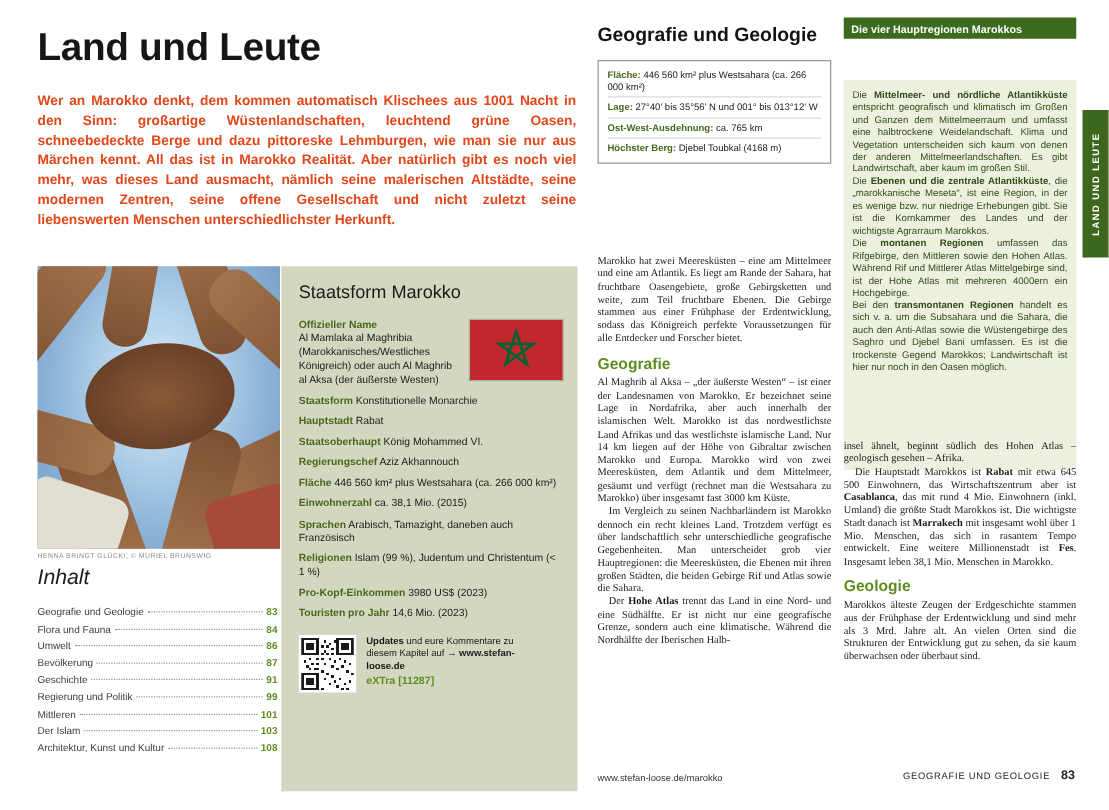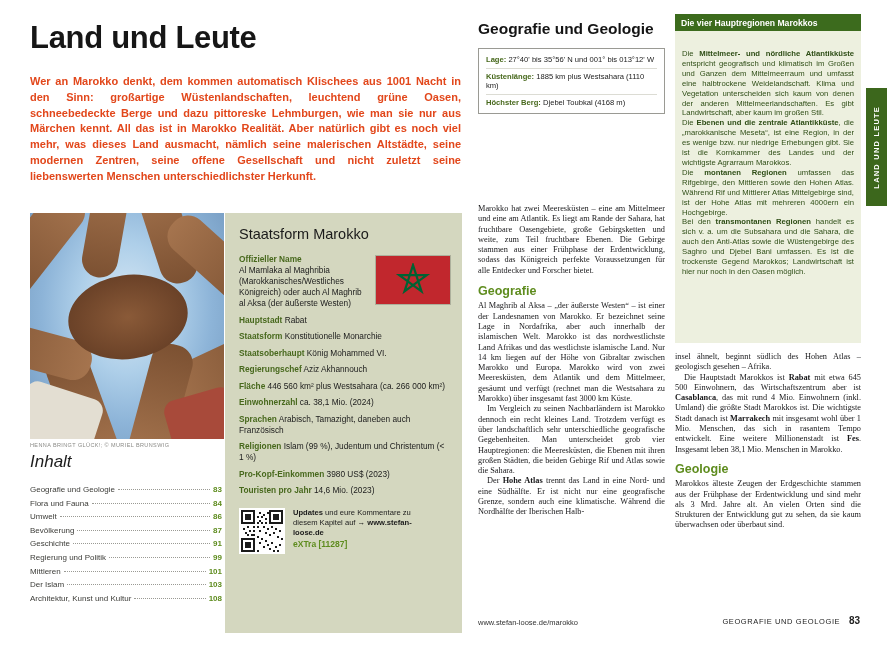--- a/index.html
+++ b/index.html
@@ -61,21 +61,21 @@
   .col p{margin:0;}
   .col p.ind{text-indent:9px;}
   .col-main{position:absolute;left:478px;top:204px;width:187px;height:406px;}
   .col-side{position:absolute;left:675px;top:352px;width:186px;height:258px;}
   .green-heading{font-family:"Liberation Sans",sans-serif;font-size:12.5px;font-weight:bold;color:#5e8c1e;margin:9px 0 5px 0;}
   .col-main .green-heading{margin-top:10px;}
   .col b{font-weight:bold;}
 
   .regions-box{position:absolute;left:675px;top:14px;width:186px;}
   .regions-header{background:#3c6b1d;color:#fff;font-weight:bold;font-size:8.6px;padding:4px 6px 3px;}
-  .regions-body{background:#edf0df;padding:18px 7px;font-size:7.7px;line-height:9.9px;color:#2e4d16;text-align:justify;min-height:312px;box-sizing:border-box;}
+  .regions-body{background:#edf0df;padding:7px 7px;font-size:7.7px;line-height:9.9px;color:#2e4d16;text-align:justify;min-height:312px;box-sizing:border-box;margin-top:33px;}
   .regions-body p{margin:0;}
 
   .footer-url{position:absolute;left:478px;top:618px;font-size:7.5px;color:#333;}
   .footer-right{position:absolute;right:27px;top:615px;font-size:7.5px;letter-spacing:0.6px;color:#222;}
   .footer-right b{font-size:10px;margin-left:6px;letter-spacing:0;}
 </style>
 </head>
 <body>
 
 <div class="spread">
@@ -156,42 +156,42 @@
     <div class="flag">
       <svg width="36" height="34" viewBox="0 0 40 40">
         <path d="M20 2.5 L30 33.3 L3.8 14.2 L36.2 14.2 L10 33.3 Z" fill="none" stroke="#006233" stroke-width="2.6"></path>
       </svg>
     </div>
     <div class="field block">
       <span class="lbl">Offizieller Name</span>
       <span>Al Mamlaka al Maghribia (Marokkanisches/Westliches Königreich) oder auch Al Maghrib al Aksa (der äußerste Westen)</span>
     </div>
     <div class="field">
+      <span class="lbl">Staatsform</span>
+      <span>Konstitutionelle Monarchie</span>
+    </div>
+    <div class="field">
       <span class="lbl">Hauptstadt</span>
       <span>Rabat</span>
     </div>
     <div class="field">
-      <span class="lbl">Staatsform</span>
-      <span>Konstitutionelle Monarchie</span>
-    </div>
-    <div class="field">
       <span class="lbl">Staatsoberhaupt</span>
       <span>König Mohammed VI.</span>
     </div>
     <div class="field">
       <span class="lbl">Regierungschef</span>
       <span>Aziz Akhannouch</span>
     </div>
     <div class="field">
       <span class="lbl">Fläche</span>
       <span>446 560 km² plus Westsahara (ca. 266 000 km²)</span>
     </div>
     <div class="field">
       <span class="lbl">Einwohnerzahl</span>
-      <span>ca. 38,1 Mio. (2024)</span>
+      <span>ca. 38,1 Mio. (2015)</span>
     </div>
     <div class="field">
       <span class="lbl">Sprachen</span>
       <span>Arabisch, Tamazight, daneben auch Französisch</span>
     </div>
     <div class="field">
       <span class="lbl">Religionen</span>
       <span>Islam (99 %), Judentum und Christentum (&lt; 1 %)</span>
     </div>
     <div class="field">
@@ -267,26 +267,30 @@
         <p style="margin:0"><b>Updates</b><span> und eure Kommentare zu diesem Kapitel auf </span><b>→ www.stefan-loose.de</b></p>
         <div class="extra">eXTra [11287]</div>
       </div>
     </div>
   </aside>
 
   <h1 class="section-title">Geografie und Geologie</h1>
 
   <div class="infobox">
     <div class="info-row">
+      <span class="lbl">Fläche:</span>
+      <span>446 560 km² plus Westsahara (ca. 266 000 km²)</span>
+    </div>
+    <div class="info-row">
       <span class="lbl">Lage:</span>
       <span>27°40' bis 35°56' N und 001° bis 013°12' W</span>
     </div>
     <div class="info-row">
-      <span class="lbl">Küstenlänge:</span>
-      <span>1885 km plus Westsahara (1110 km)</span>
+      <span class="lbl">Ost-West-Ausdehnung:</span>
+      <span>ca. 765 km</span>
     </div>
     <div class="info-row">
       <span class="lbl">Höchster Berg:</span>
       <span>Djebel Toubkal (4168 m)</span>
     </div>
   </div>
 
   <div class="col col-main">
     <p>Marokko hat zwei Meeresküsten – eine am Mittelmeer und eine am Atlantik. Es liegt am Rande der Sahara, hat fruchtbare Oasengebiete, große Gebirgsketten und weite, zum Teil fruchtbare Ebenen. Die Gebirge stammen aus einer Frühphase der Erdentwicklung, sodass das Königreich perfekte Voraussetzungen für alle Entdecker und Forscher bietet.</p>
     <h3 class="green-heading">Geografie</h3>

